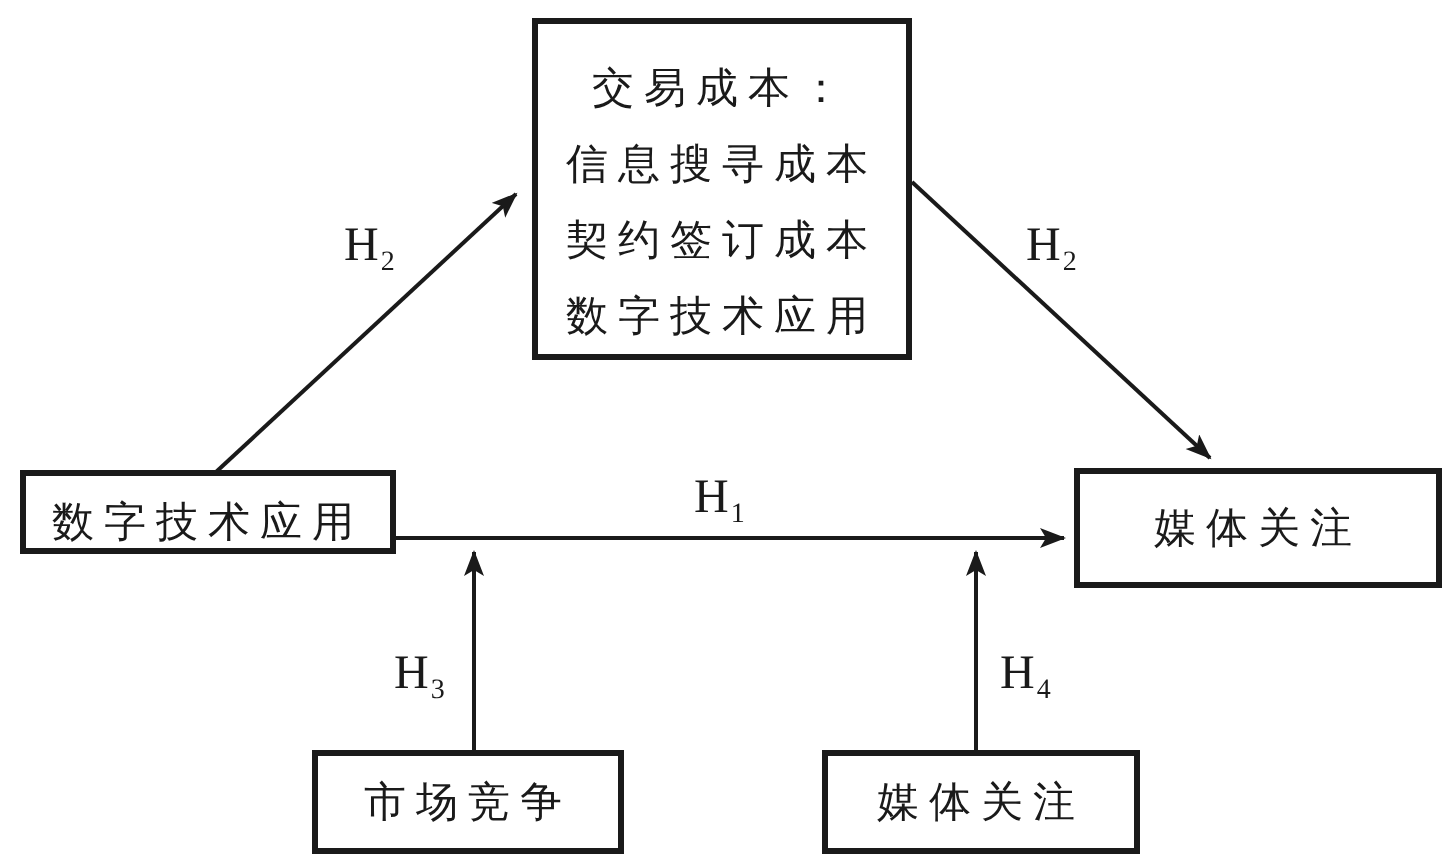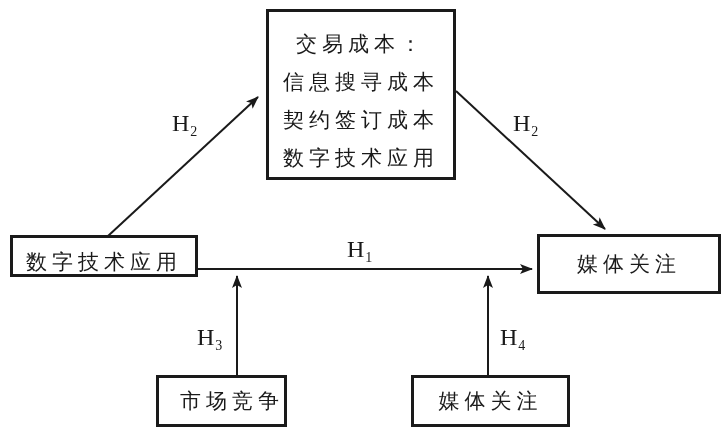--- a/index.html
+++ b/index.html
@@ -39,23 +39,22 @@
     line-height: 52px;
     font-family: Liberation Mono, monospace;
   }
   .box-cooperation {
     left: 537px; top: 234px;
     width: 184px; height: 60px;
     line-height: 54px;
   }
   .box-market {
     left: 156px; top: 375px;
-    width: 131px; height: 52px;
+    width: 156px; height: 52px;
     line-height: 46px;
-    text-align: right;
   }
   .box-media {
     left: 411px; top: 375px;
     width: 159px; height: 52px;
     line-height: 46px;
   }
   .hyp {
     position: absolute;
     font-size: 24px;
     line-height: 26px;

